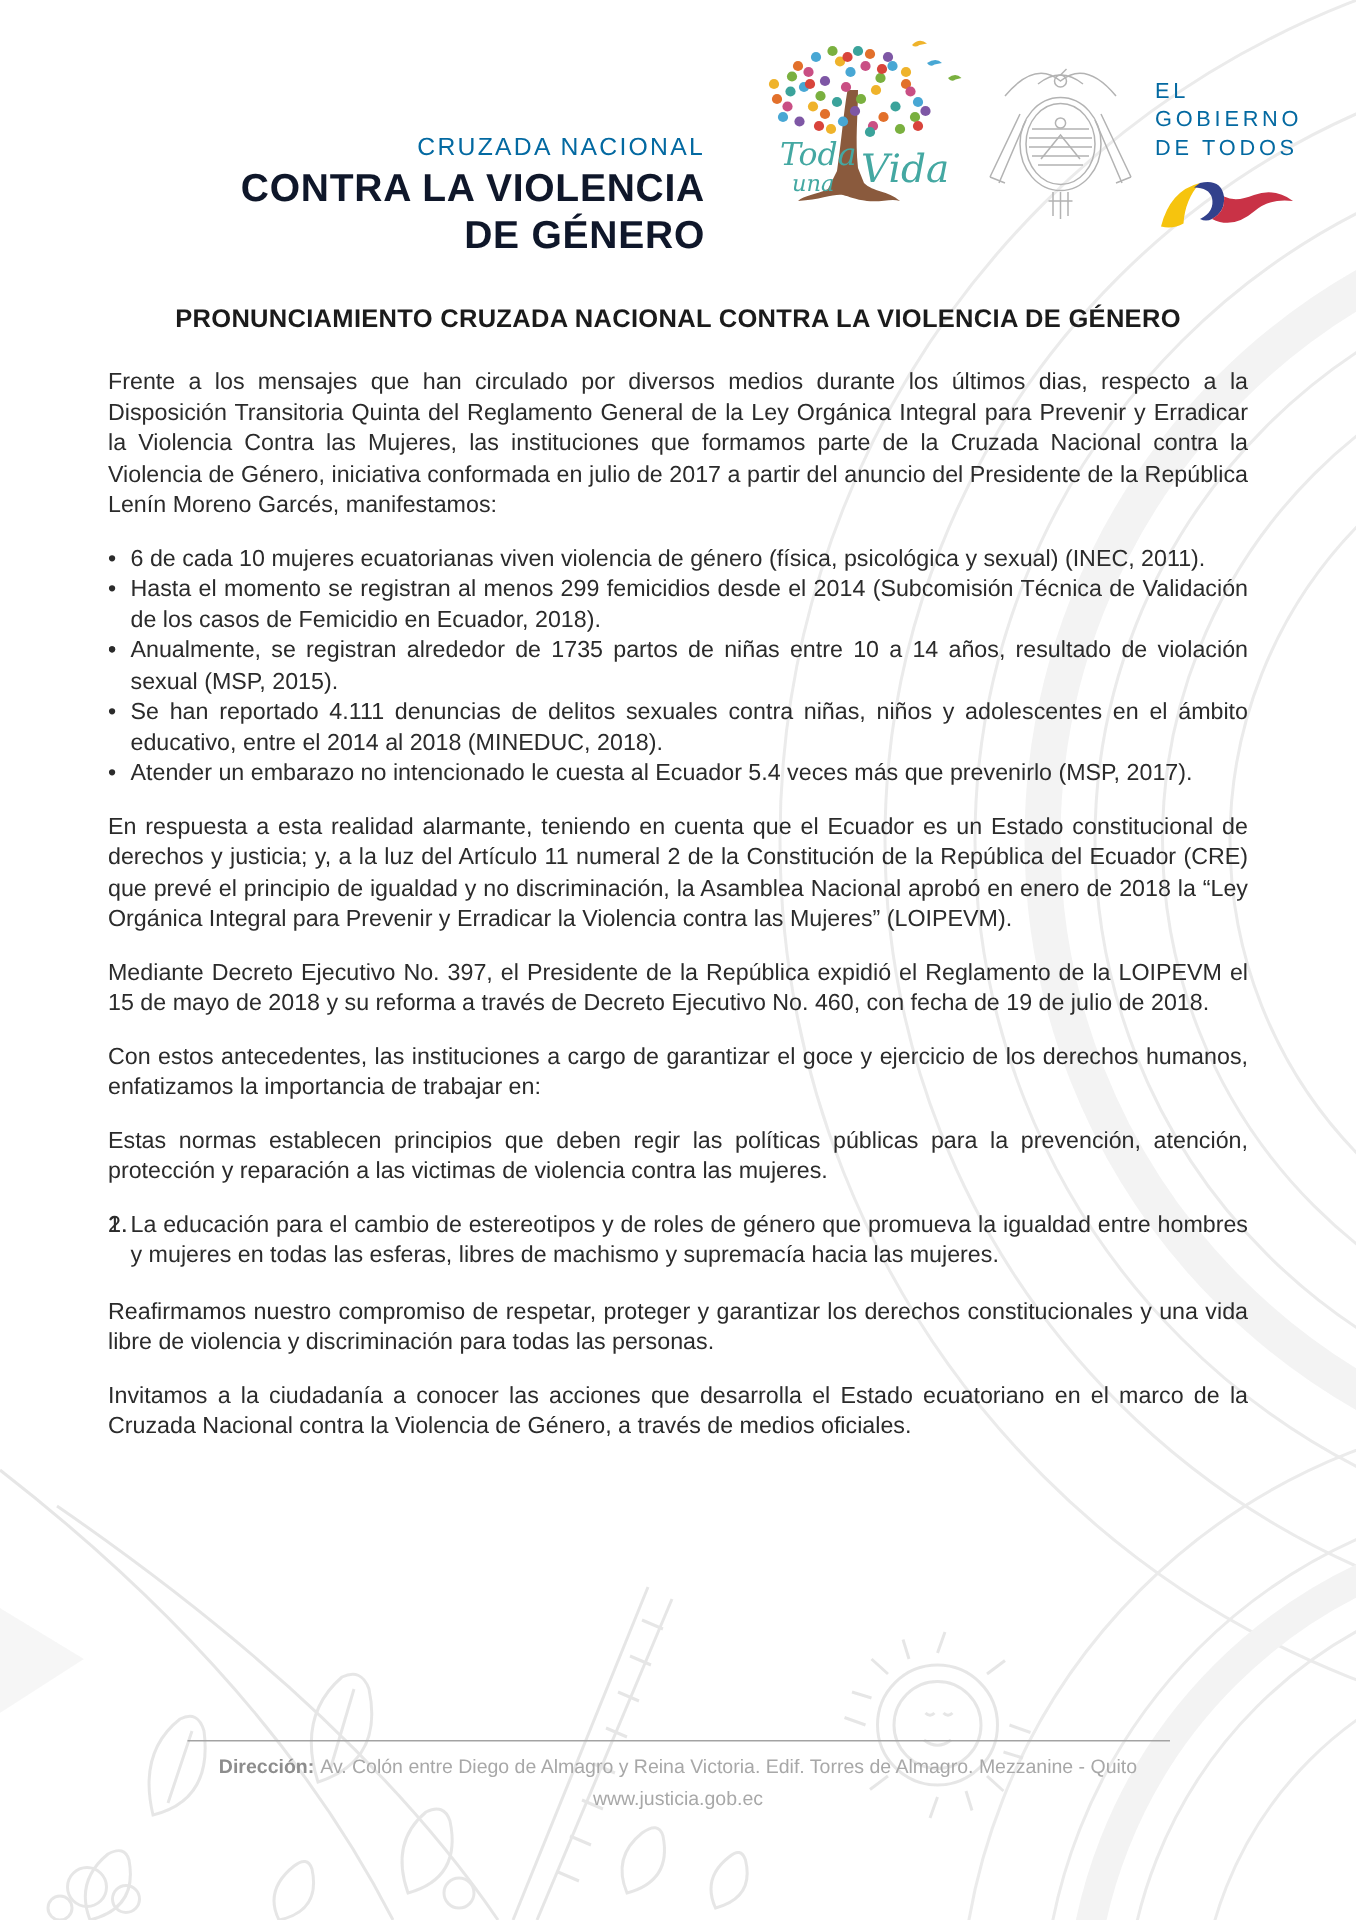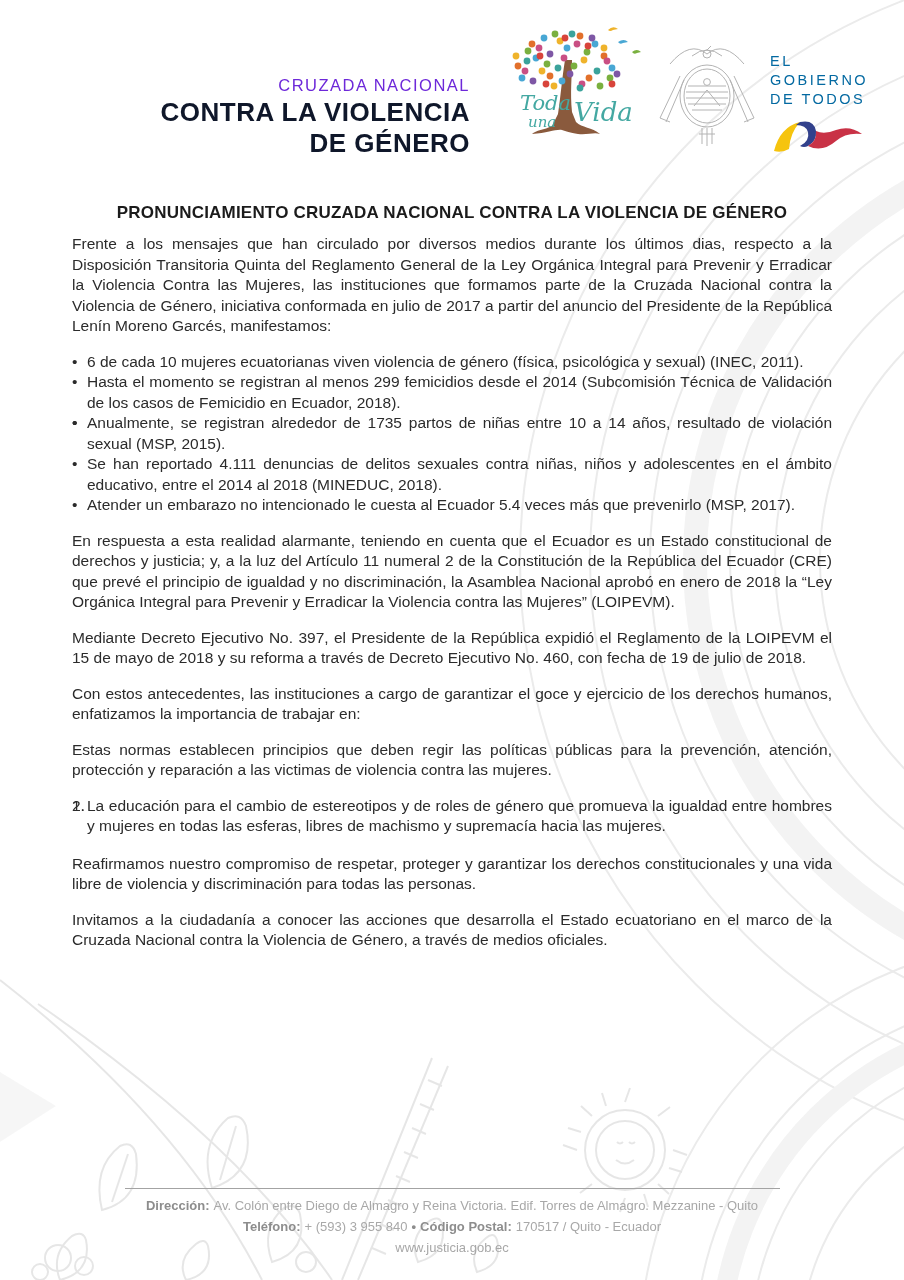--- a/index.html
+++ b/index.html
@@ -5,41 +5,41 @@
   html,body{margin:0;padding:0;background:#ffffff;}
   body{width:904px;height:1280px;font-family:"Liberation Sans",sans-serif;}
   .page{position:relative;width:904px;height:1280px;background:#ffffff;overflow:hidden;}
 
   
   .watermark{position:absolute;left:0;top:0;width:904px;height:1280px;z-index:0;}
 
   
   .header{position:absolute;left:0;top:0;width:904px;height:170px;z-index:2;}
   .brand{position:absolute;top:76px;left:120px;width:350px;text-align:right;color:#9a9a9a;}
-  .brand .l1{font-size:16.5px;font-weight:400;letter-spacing:1.5px;color:#6d28d9;}
+  .brand .l1{font-size:16.5px;font-weight:400;letter-spacing:1.5px;color:#0369a1;margin-top:13px;}
   .brand .l2{font-size:26px;font-weight:700;letter-spacing:.5px;color:#0f172a;margin-top:2px;}
   .tree-logo{position:absolute;left:492px;top:26px;width:154px;height:122px;}
   .coat-logo{position:absolute;left:652px;top:34px;width:110px;height:118px;}
   .gob{position:absolute;left:770px;top:52px;width:120px;}
   .gob .gl{font-size:14.5px;letter-spacing:2.5px;color:#0369a1;line-height:19px;font-weight:400;}
   .wave-icon{display:block;margin-top:4px;width:96px;height:40px;}
 
   
   .doc{position:absolute;left:72px;right:72px;top:202px;z-index:2;
        font-size:15.5px;line-height:20.5px;text-align:justify;color:#2b2b2b;}
-  .doc h1{font-size:17px;line-height:22px;text-align:center;margin:0 0 10px 0;
+  .doc h1{font-size:17px;line-height:22px;text-align:center;margin:0 0 21px 0;
           color:#1b1b1b;letter-spacing:.2px;font-weight:700;}
   .doc p{margin:0 0 15px 0;}
   .list{margin:0 0 15px 0;padding:0;list-style:none;}
   .list.nums{margin-bottom:17px;}
   .list li{position:relative;padding-left:15px;text-align:justify;}
   .list li .mk{position:absolute;left:0;top:0;}
 
   
-  .footer{position:absolute;left:0;right:0;top:1188px;z-index:2;text-align:center;
+  .footer{position:absolute;left:0;right:0;top:1160px;z-index:2;text-align:center;
           color:#a8a8a8;font-size:13px;line-height:21px;}
   .footer .rule{width:655px;height:1px;background:#a3a3a3;margin:0 auto 6px auto;}
   .footer .lbl{font-weight:700;color:#8d8d8d;margin-right:4px;}
   .footer .sep{font-weight:700;color:#8d8d8d;margin:0 4px;}
 </style>
 </head>
 <body>
 
 <div class="page">
 
@@ -235,19 +235,16 @@
 
     <p>Reafirmamos nuestro compromiso de respetar, proteger y garantizar los derechos constitucionales y una vida libre de violencia y discriminación para todas las personas.</p>
     <p>Invitamos a la ciudadanía a conocer las acciones que desarrolla el Estado ecuatoriano en el marco de la Cruzada Nacional contra la Violencia de Género, a través de medios oficiales.</p>
   </main>
 
   <footer class="footer">
     <div class="rule"></div>
     <div class="fline">
       <span class="lbl">Dirección:</span><span>Av. Colón entre Diego de Almagro y Reina Victoria. Edif. Torres de Almagro. Mezzanine - Quito</span>
     </div>
-    <div class="fline">
-      <span class="lbl">Teléfono:</span><span>+ (593) 3 955 840</span><span class="sep">•</span><span class="lbl">Código Postal:</span><span>170517 / Quito - Ecuador</span>
-    </div>
     <div class="fline">www.justicia.gob.ec</div>
   </footer>
 
 </div>
 
 </body></html>

